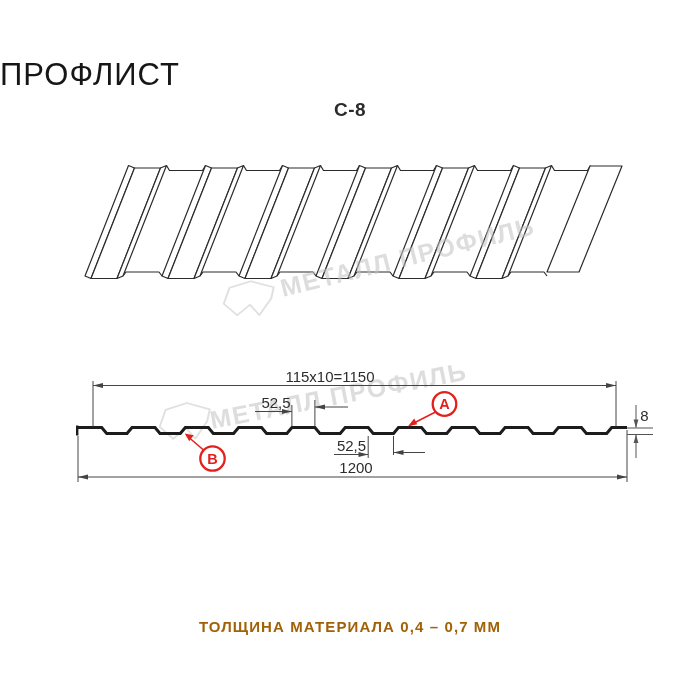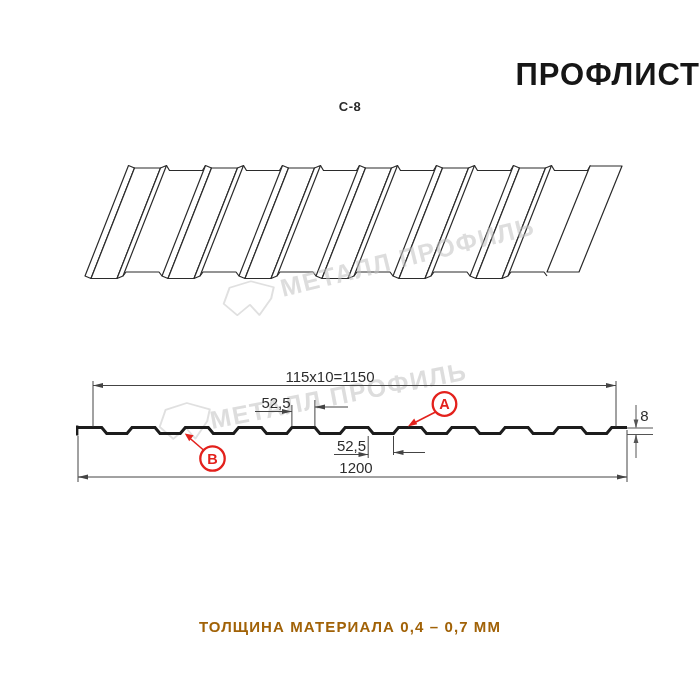--- a/index.html
+++ b/index.html
@@ -1,22 +1,22 @@
 <!DOCTYPE html>
 <html><head>
 <meta charset="utf-8">
 <style>
   html,body{margin:0;padding:0;background:#ffffff;}
   #page{position:relative;width:700px;height:700px;background:#ffffff;overflow:hidden;
         font-family:"Liberation Sans",sans-serif;}
   #art{position:absolute;left:0;top:0;}
-  .title{position:absolute;left:0;right:0;top:57px;text-align:right;
-         font-size:31px;font-weight:700;letter-spacing:1px;color:#161616;}
+  .title{position:absolute;left:0;right:0;top:57px;text-align:left;
+         font-size:31px;font-weight:400;letter-spacing:1px;color:#161616;}
   .subtitle{position:absolute;left:0;right:0;top:99px;text-align:center;
-         font-size:13px;font-weight:700;letter-spacing:.5px;color:#2b2b2b;}
+         font-size:19px;font-weight:700;letter-spacing:.5px;color:#2b2b2b;}
   .caption{position:absolute;left:0;right:0;top:618px;text-align:center;
          font-size:15px;font-weight:700;letter-spacing:1.1px;color:#a16207;}
   .dimtxt{font-family:"Liberation Sans",sans-serif;font-size:15px;fill:#2d2d2d;}
   .redtxt{font-family:"Liberation Sans",sans-serif;font-size:14.5px;font-weight:bold;fill:#e3211c;}
   .wm{font-family:"Liberation Sans",sans-serif;font-size:25px;font-weight:bold;
       letter-spacing:1.5px;fill:#c2c2c2;opacity:.55;}
 </style>
 </head>
 <body>
 

